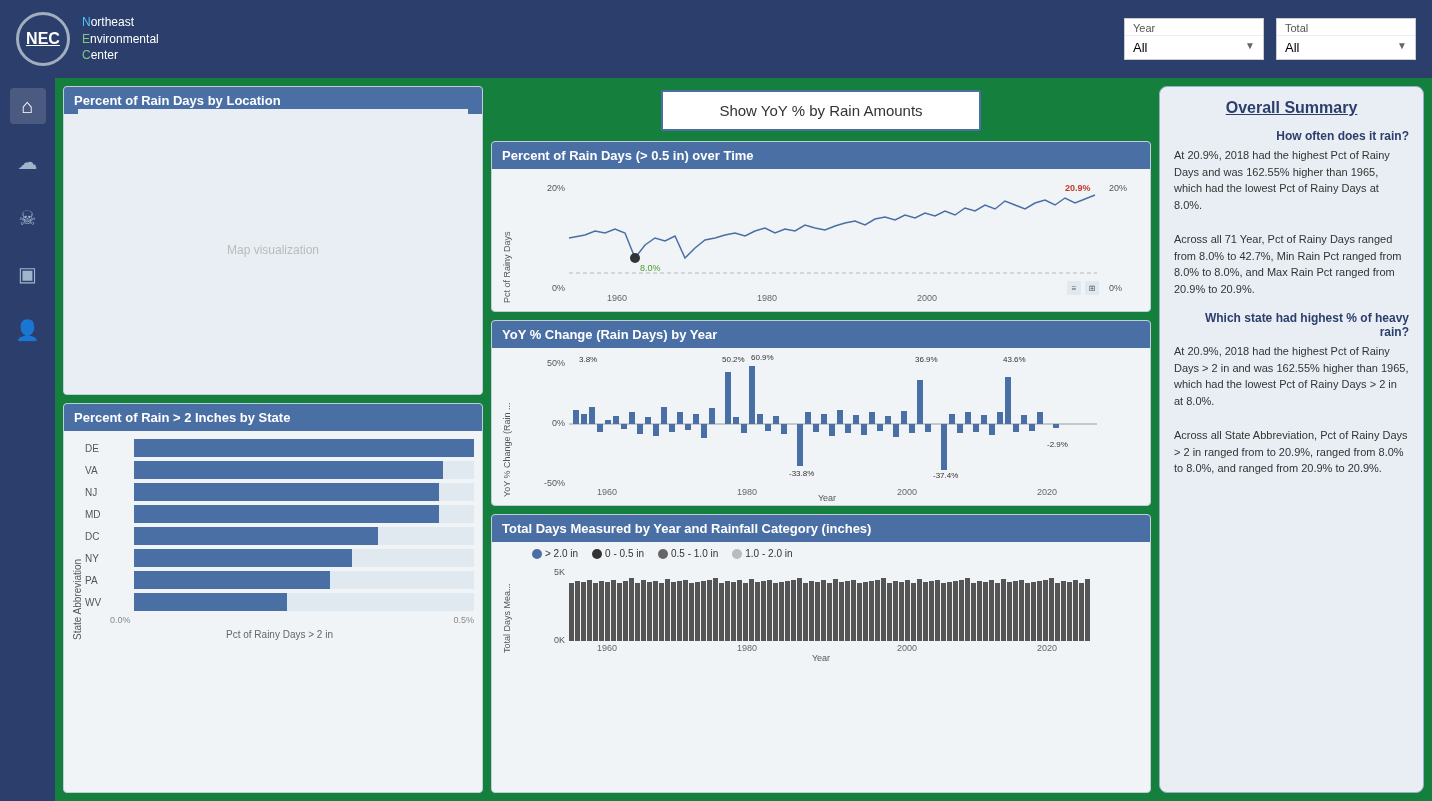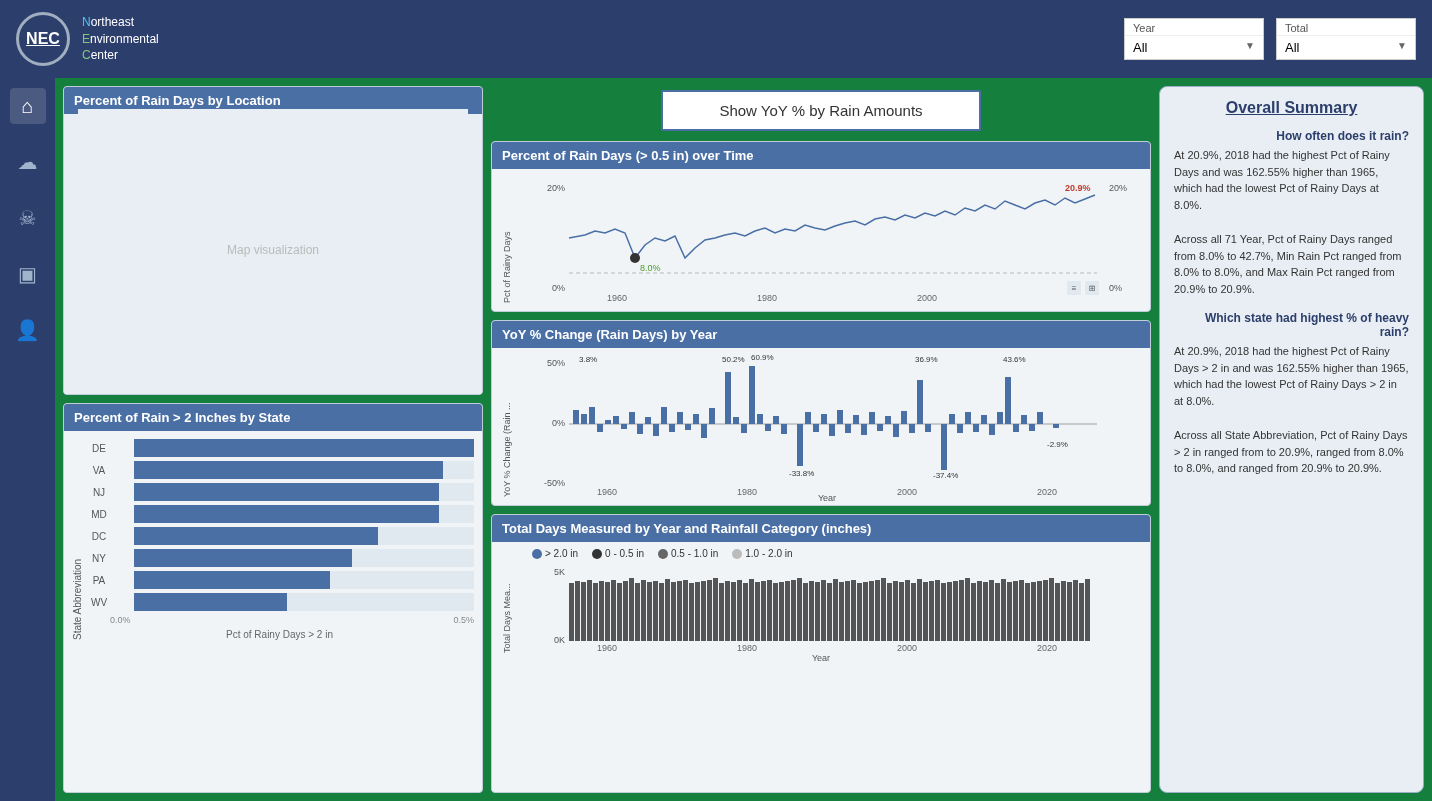--- a/index.html
+++ b/index.html
@@ -76,21 +76,21 @@
       font-size: 15px; padding: 10px 24px; cursor: pointer;
       border-radius: 2px; margin: 0 auto; width: 320px;
     }
 
     
     .map-placeholder {
       height: 280px; background: #e8eef3; display: flex; align-items: center; justify-content: center;
       color: #aaa; font-size: 12px;
     }
     .bar-row { display: flex; align-items: center; margin-bottom: 4px; font-size: 11px; }
-    .bar-state-label { width: 28px; text-align: center; margin-right: 21px; color: #555; font-size: 10px; }
+    .bar-state-label { width: 28px; text-align: left; margin-right: 21px; color: #555; font-size: 10px; }
     .bar-track { flex: 1; height: 18px; background: #e0e8f0; position: relative; }
     .bar-fill { height: 100%; background: #4a6fa5; display: flex; align-items: center; }
     .bar-axis-label { text-align: center; font-size: 10px; color: #666; margin-top: 4px; }
     .bar-axis-row { display: flex; margin-left: 25px; font-size: 9px; color: #888; justify-content: space-between; }
     .y-axis-label {
       writing-mode: vertical-rl; transform: rotate(180deg);
       font-size: 10px; color: #555; white-space: nowrap; margin-right: 2px;
     }
     .bar-chart-inner { display: flex; }
 

